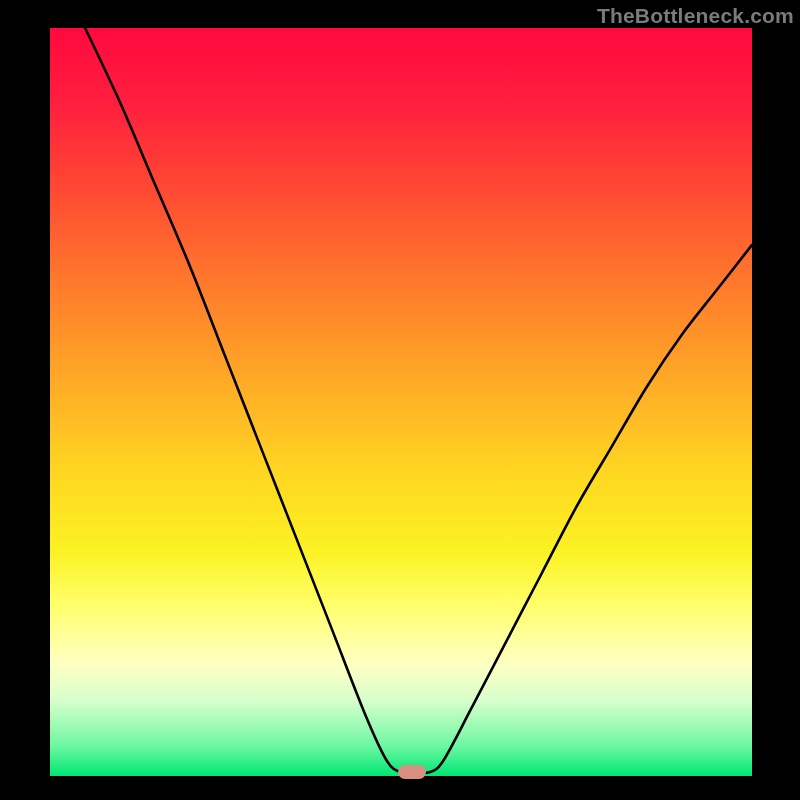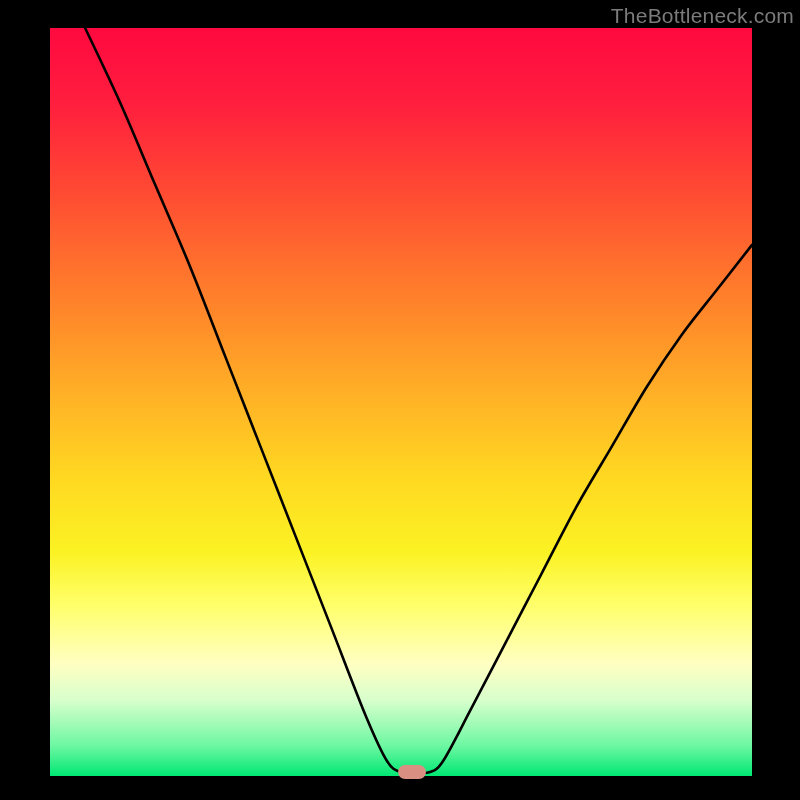--- a/index.html
+++ b/index.html
@@ -39,21 +39,21 @@
       #d6ffcc 90%,
       #6cf7a1 96%,
       #00e873 100%
     );
   }
   .watermark {
     position: absolute;
     top: 4px;
     right: 6px;
     font-size: 21px;
-    font-weight: 400;
+    font-weight: 700;
     color: #7b7b7b;
     letter-spacing: 0.2px;
   }
   svg.curve {
     position: absolute;
     left: 0;
     top: 0;
     width: 702px;
     height: 748px;
     overflow: visible;

